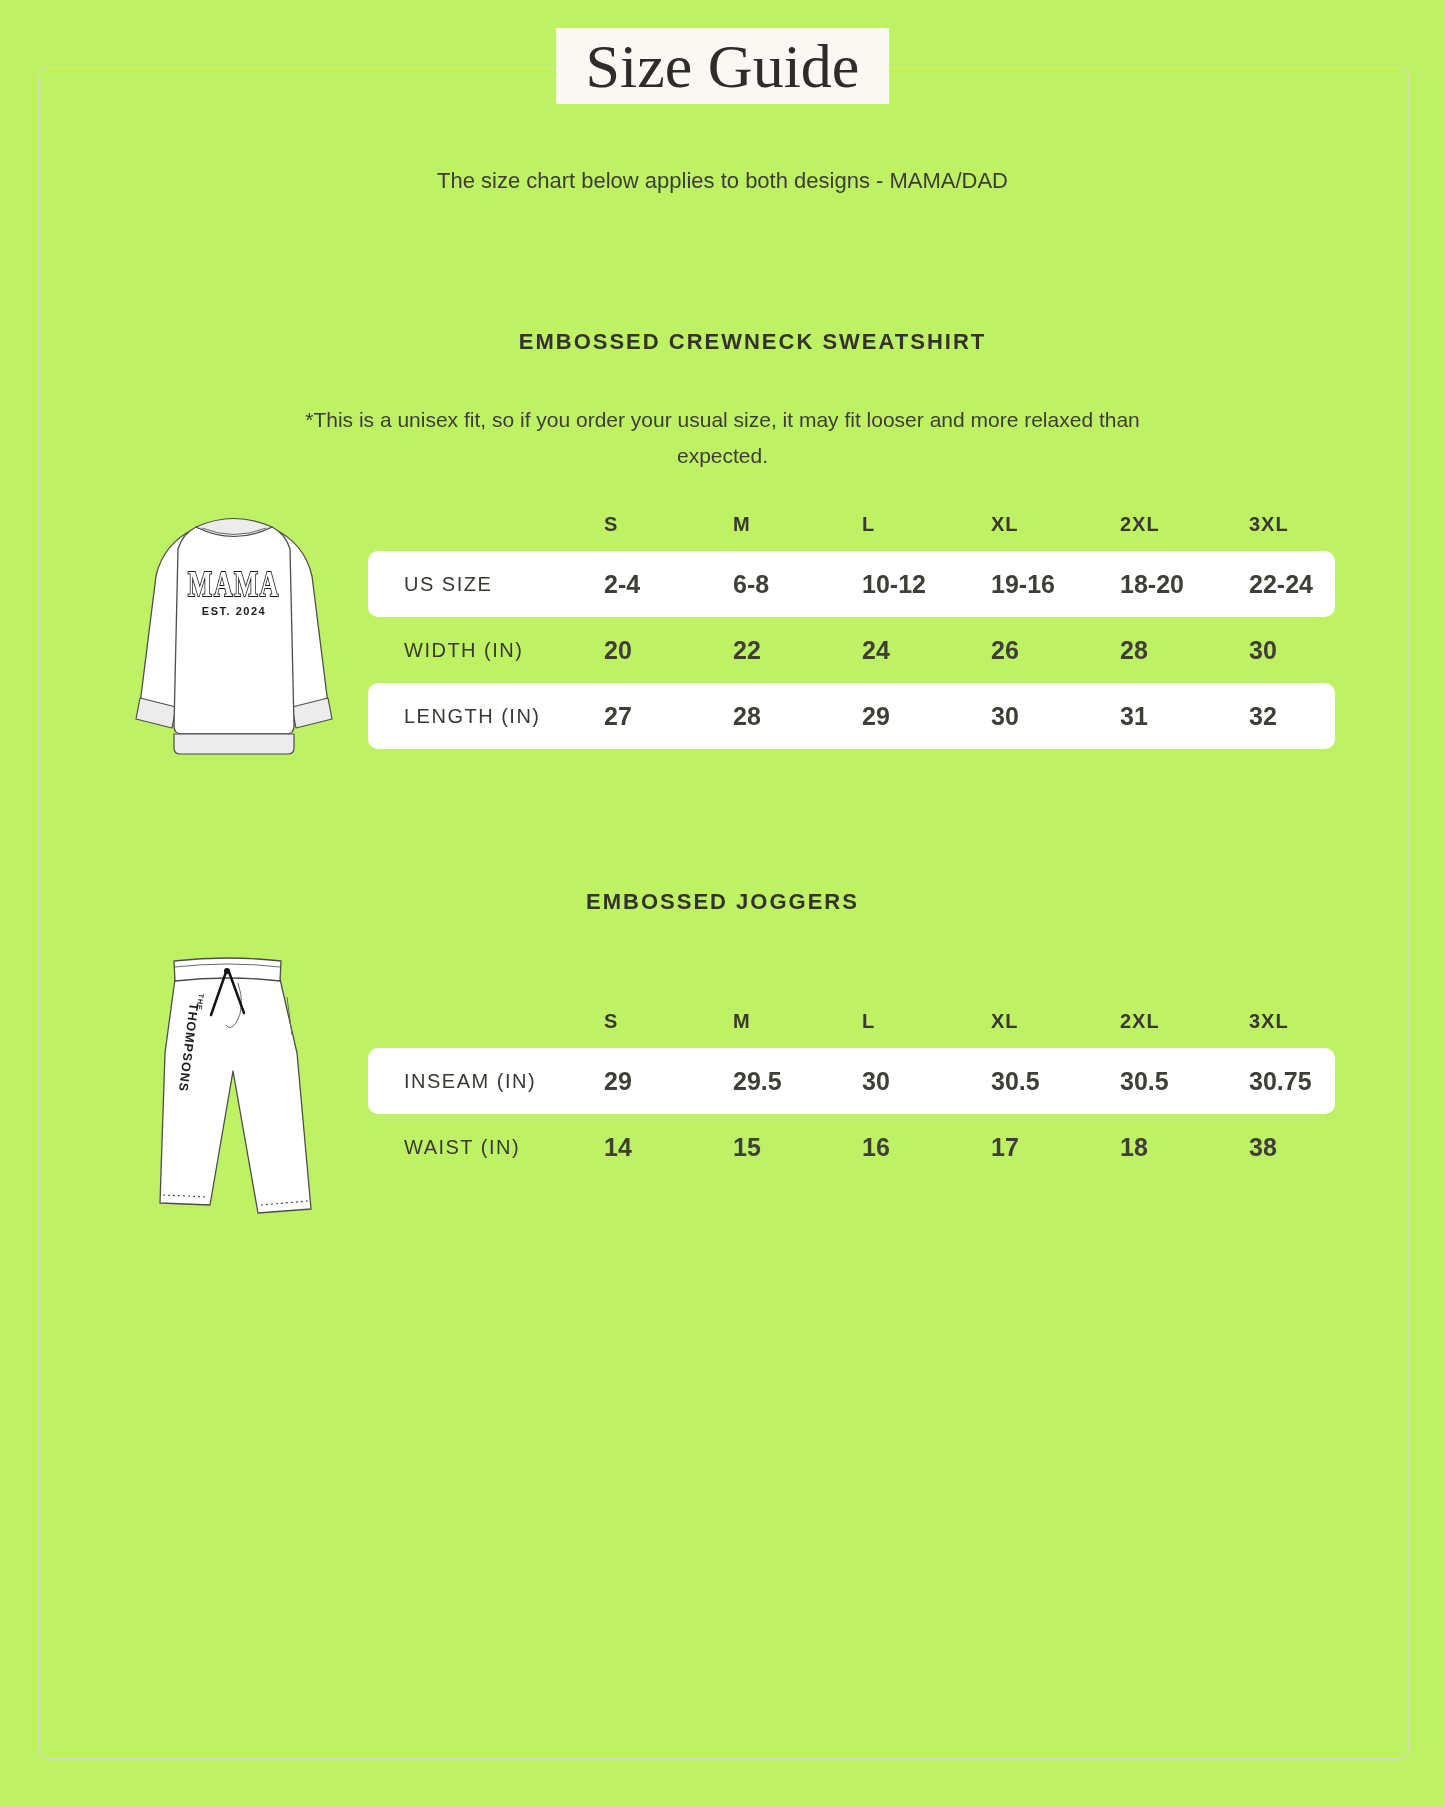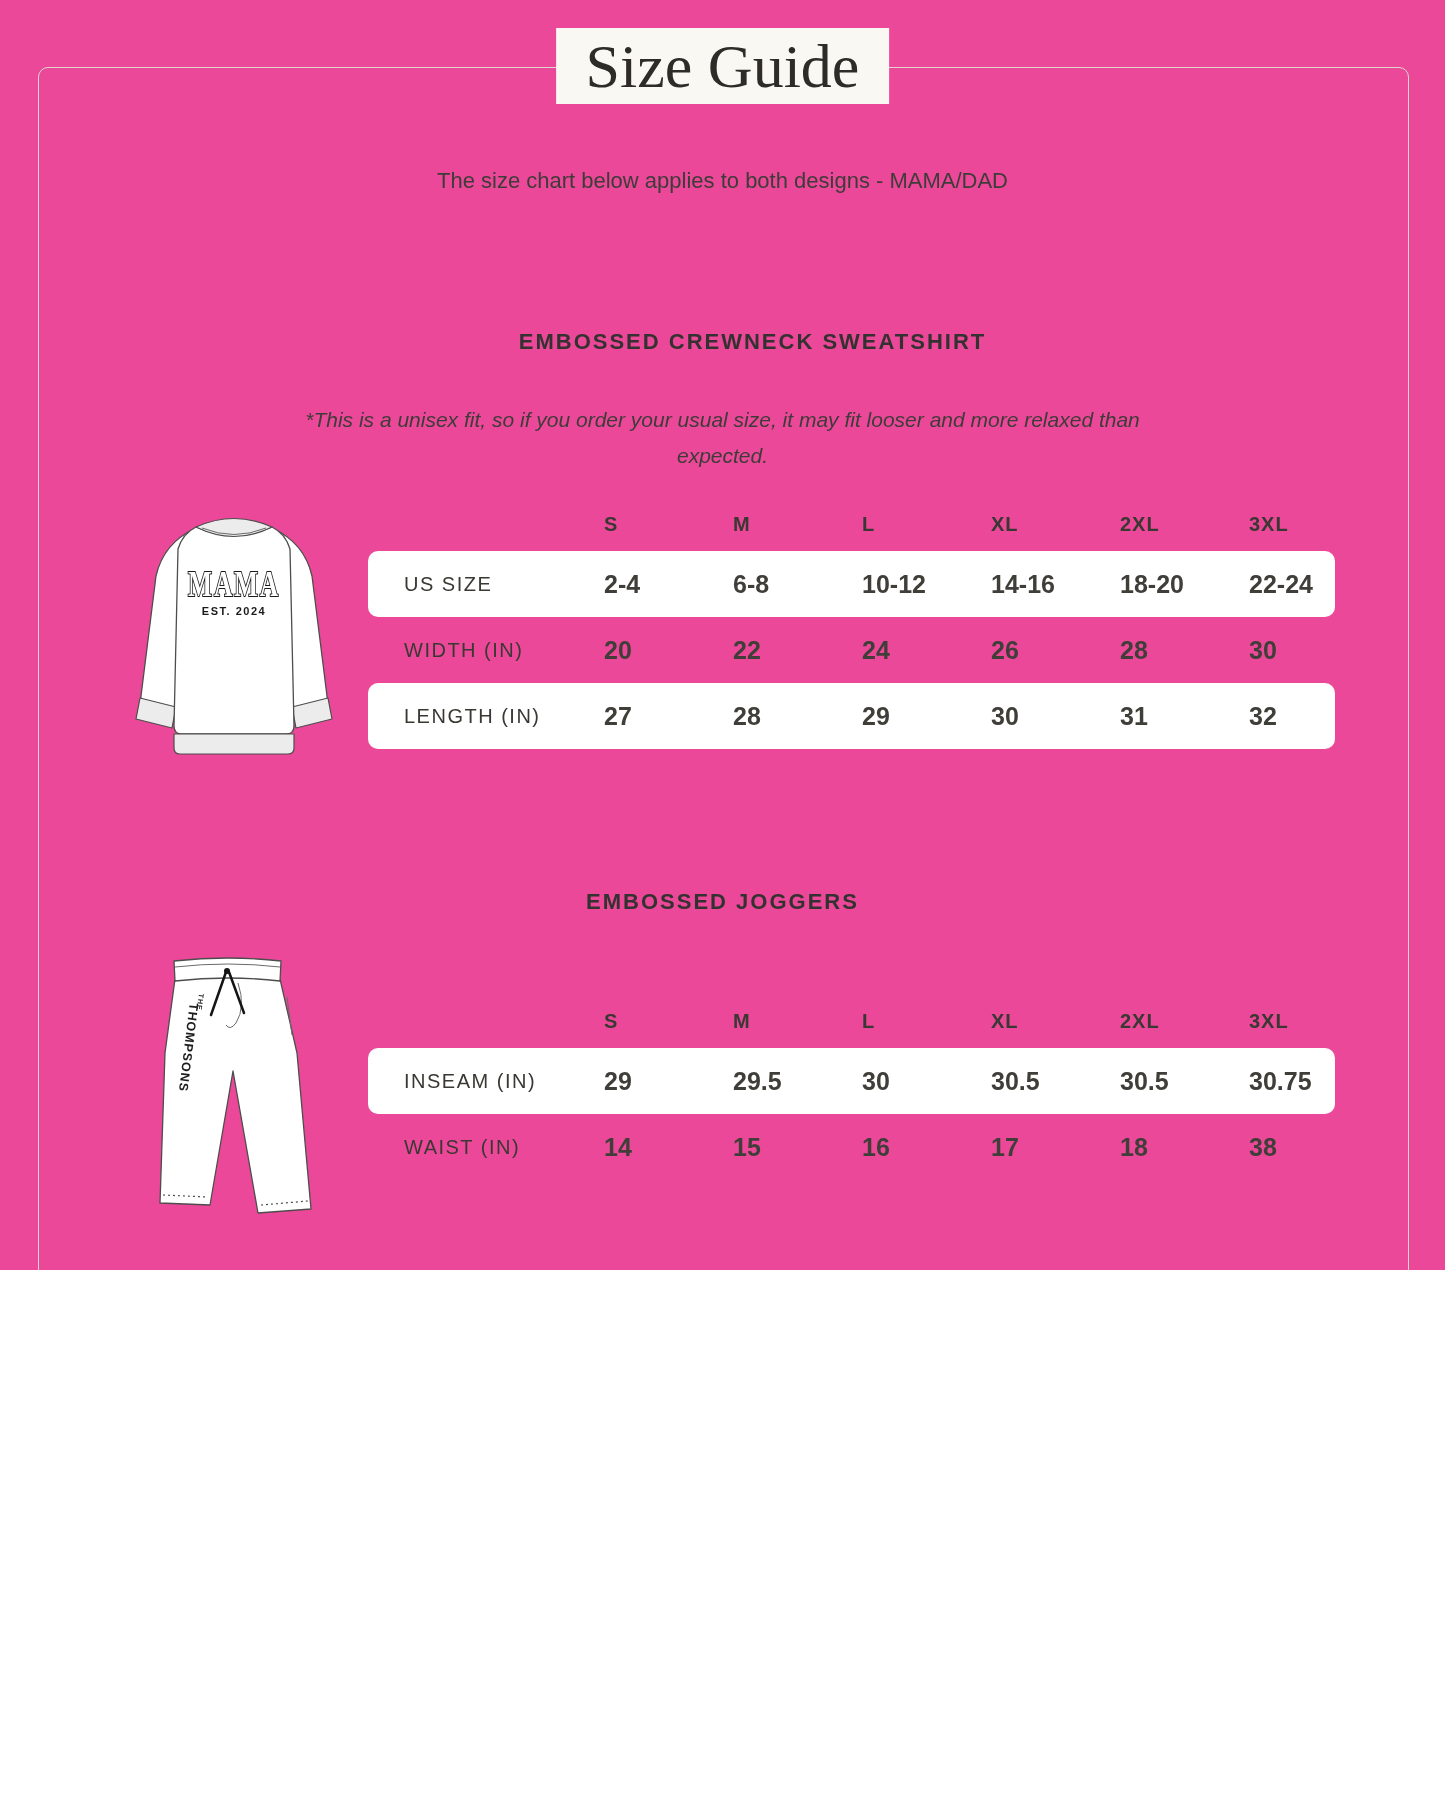--- a/index.html
+++ b/index.html
@@ -1,18 +1,18 @@
 <!DOCTYPE html>
 <html><head>
 <meta charset="utf-8">
 <style>
   html,body{margin:0;padding:0;}
   #stage{
-    position:relative; width:1445px; height:1270px;
-    background:#ec4899; overflow:hidden;
+    position:relative; width:1445px; height:1807px;
+    background:#bef264; overflow:hidden;
     font-family:"Liberation Sans", sans-serif; color:#3a3833;
   }
   .guide-box{
     position:absolute; left:38px; top:67px; width:1369px; height:1690px;
     border:1px solid #ddd7cc; border-radius:10px;
   }
   .page-title{
     position:absolute; top:28px; left:50%; transform:translateX(-50%);
     z-index:2; background:#faf8f3; padding:0 30px;
     font-family:"Liberation Serif", serif; font-weight:400;
@@ -24,21 +24,21 @@
   }
   .section-heading{
     position:absolute; left:0; width:100%; text-align:center;
     font-size:22px; line-height:28px; font-weight:bold; letter-spacing:2px;
     color:#343230;
   }
   .heading-sweatshirt{ top:328px;padding-left:30px; }
   .heading-joggers{ top:888px; }
   .fit-note{
     position:absolute; top:402px; left:50%; transform:translateX(-50%);
-    width:900px; text-align:center; font-size:21px; line-height:36px; color:#3e3c38;font-style:italic;
+    width:900px; text-align:center; font-size:21px; line-height:36px; color:#3e3c38;
   }
   .size-table{ position:absolute; left:368px; width:967px; }
   .table-sweatshirt{ top:498px; }
   .table-joggers{ top:995px; }
   .t-row{
     display:grid;
     grid-template-columns:236px 129px 129px 129px 129px 129px 1fr;
     align-items:center; height:66px;
   }
   .t-head{ height:53px; }
@@ -96,21 +96,21 @@
         <div class="t-colhead">L</div>
         <div class="t-colhead">XL</div>
         <div class="t-colhead">2XL</div>
         <div class="t-colhead">3XL</div>
       </div>
       <div class="t-row striped">
         <div class="t-label">US SIZE</div>
         <div class="t-value">2-4</div>
         <div class="t-value">6-8</div>
         <div class="t-value">10-12</div>
-        <div class="t-value">14-16</div>
+        <div class="t-value">19-16</div>
         <div class="t-value">18-20</div>
         <div class="t-value">22-24</div>
       </div>
       <div class="t-row">
         <div class="t-label">WIDTH (IN)</div>
         <div class="t-value">20</div>
         <div class="t-value">22</div>
         <div class="t-value">24</div>
         <div class="t-value">26</div>
         <div class="t-value">28</div>

